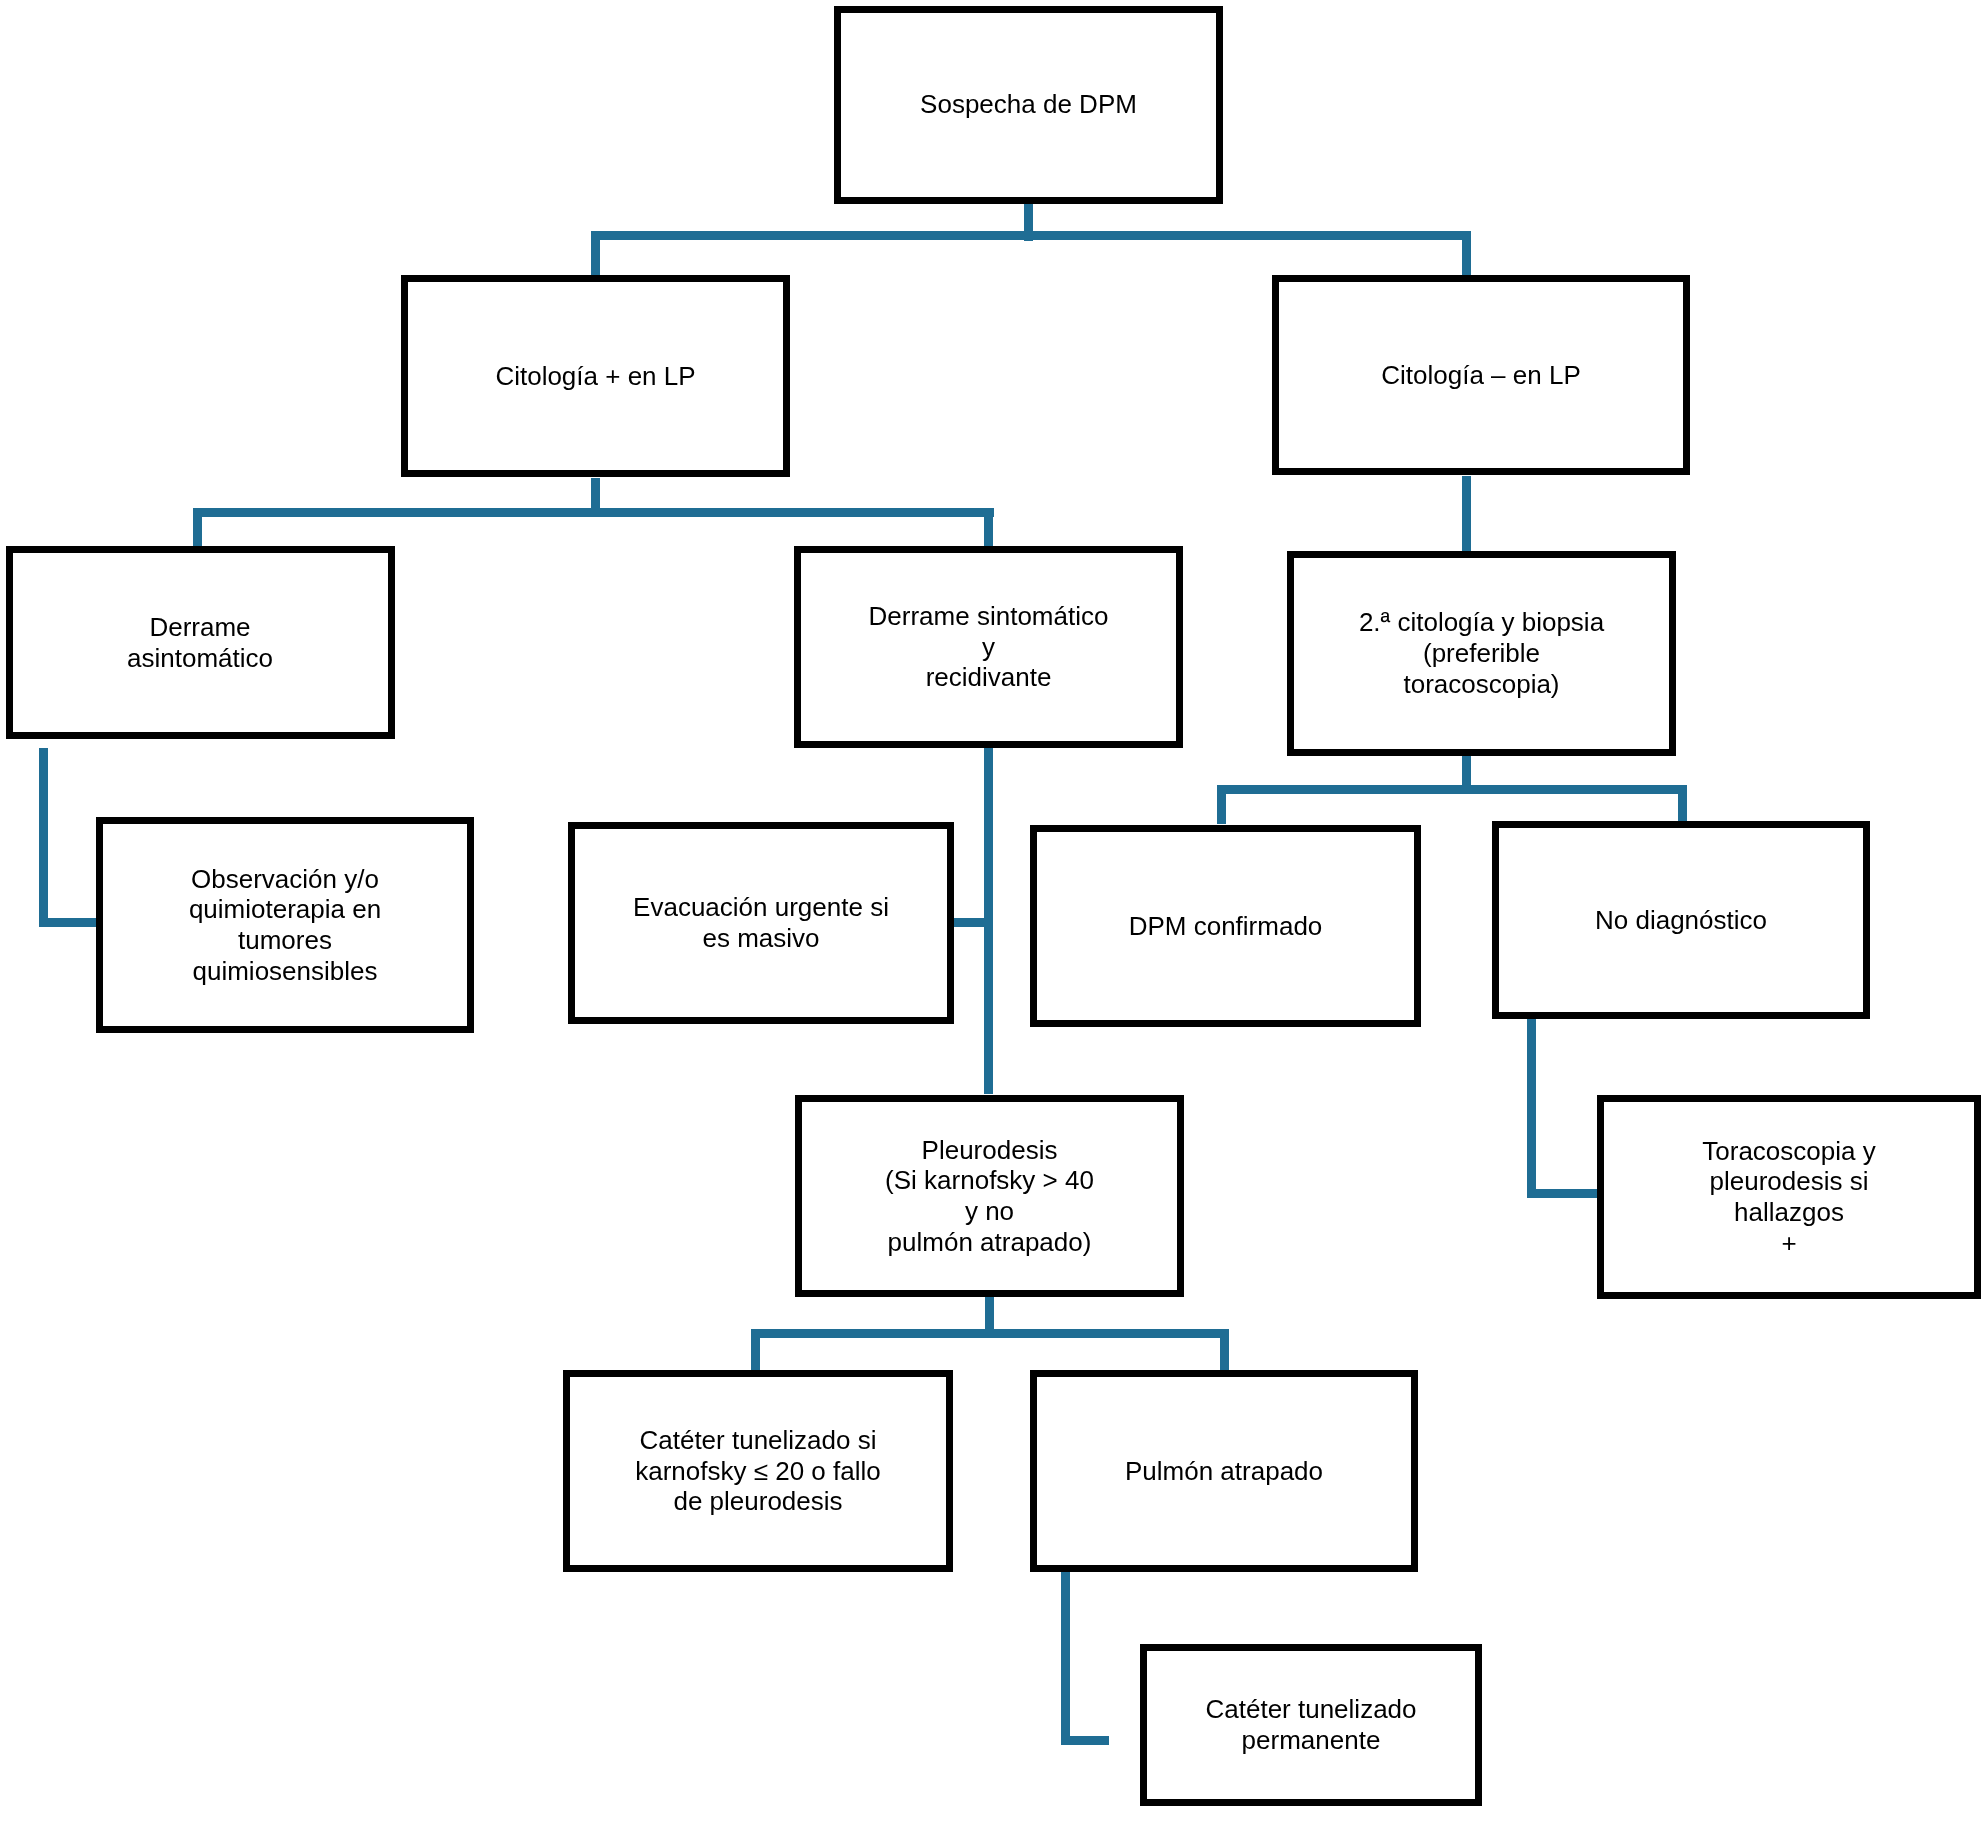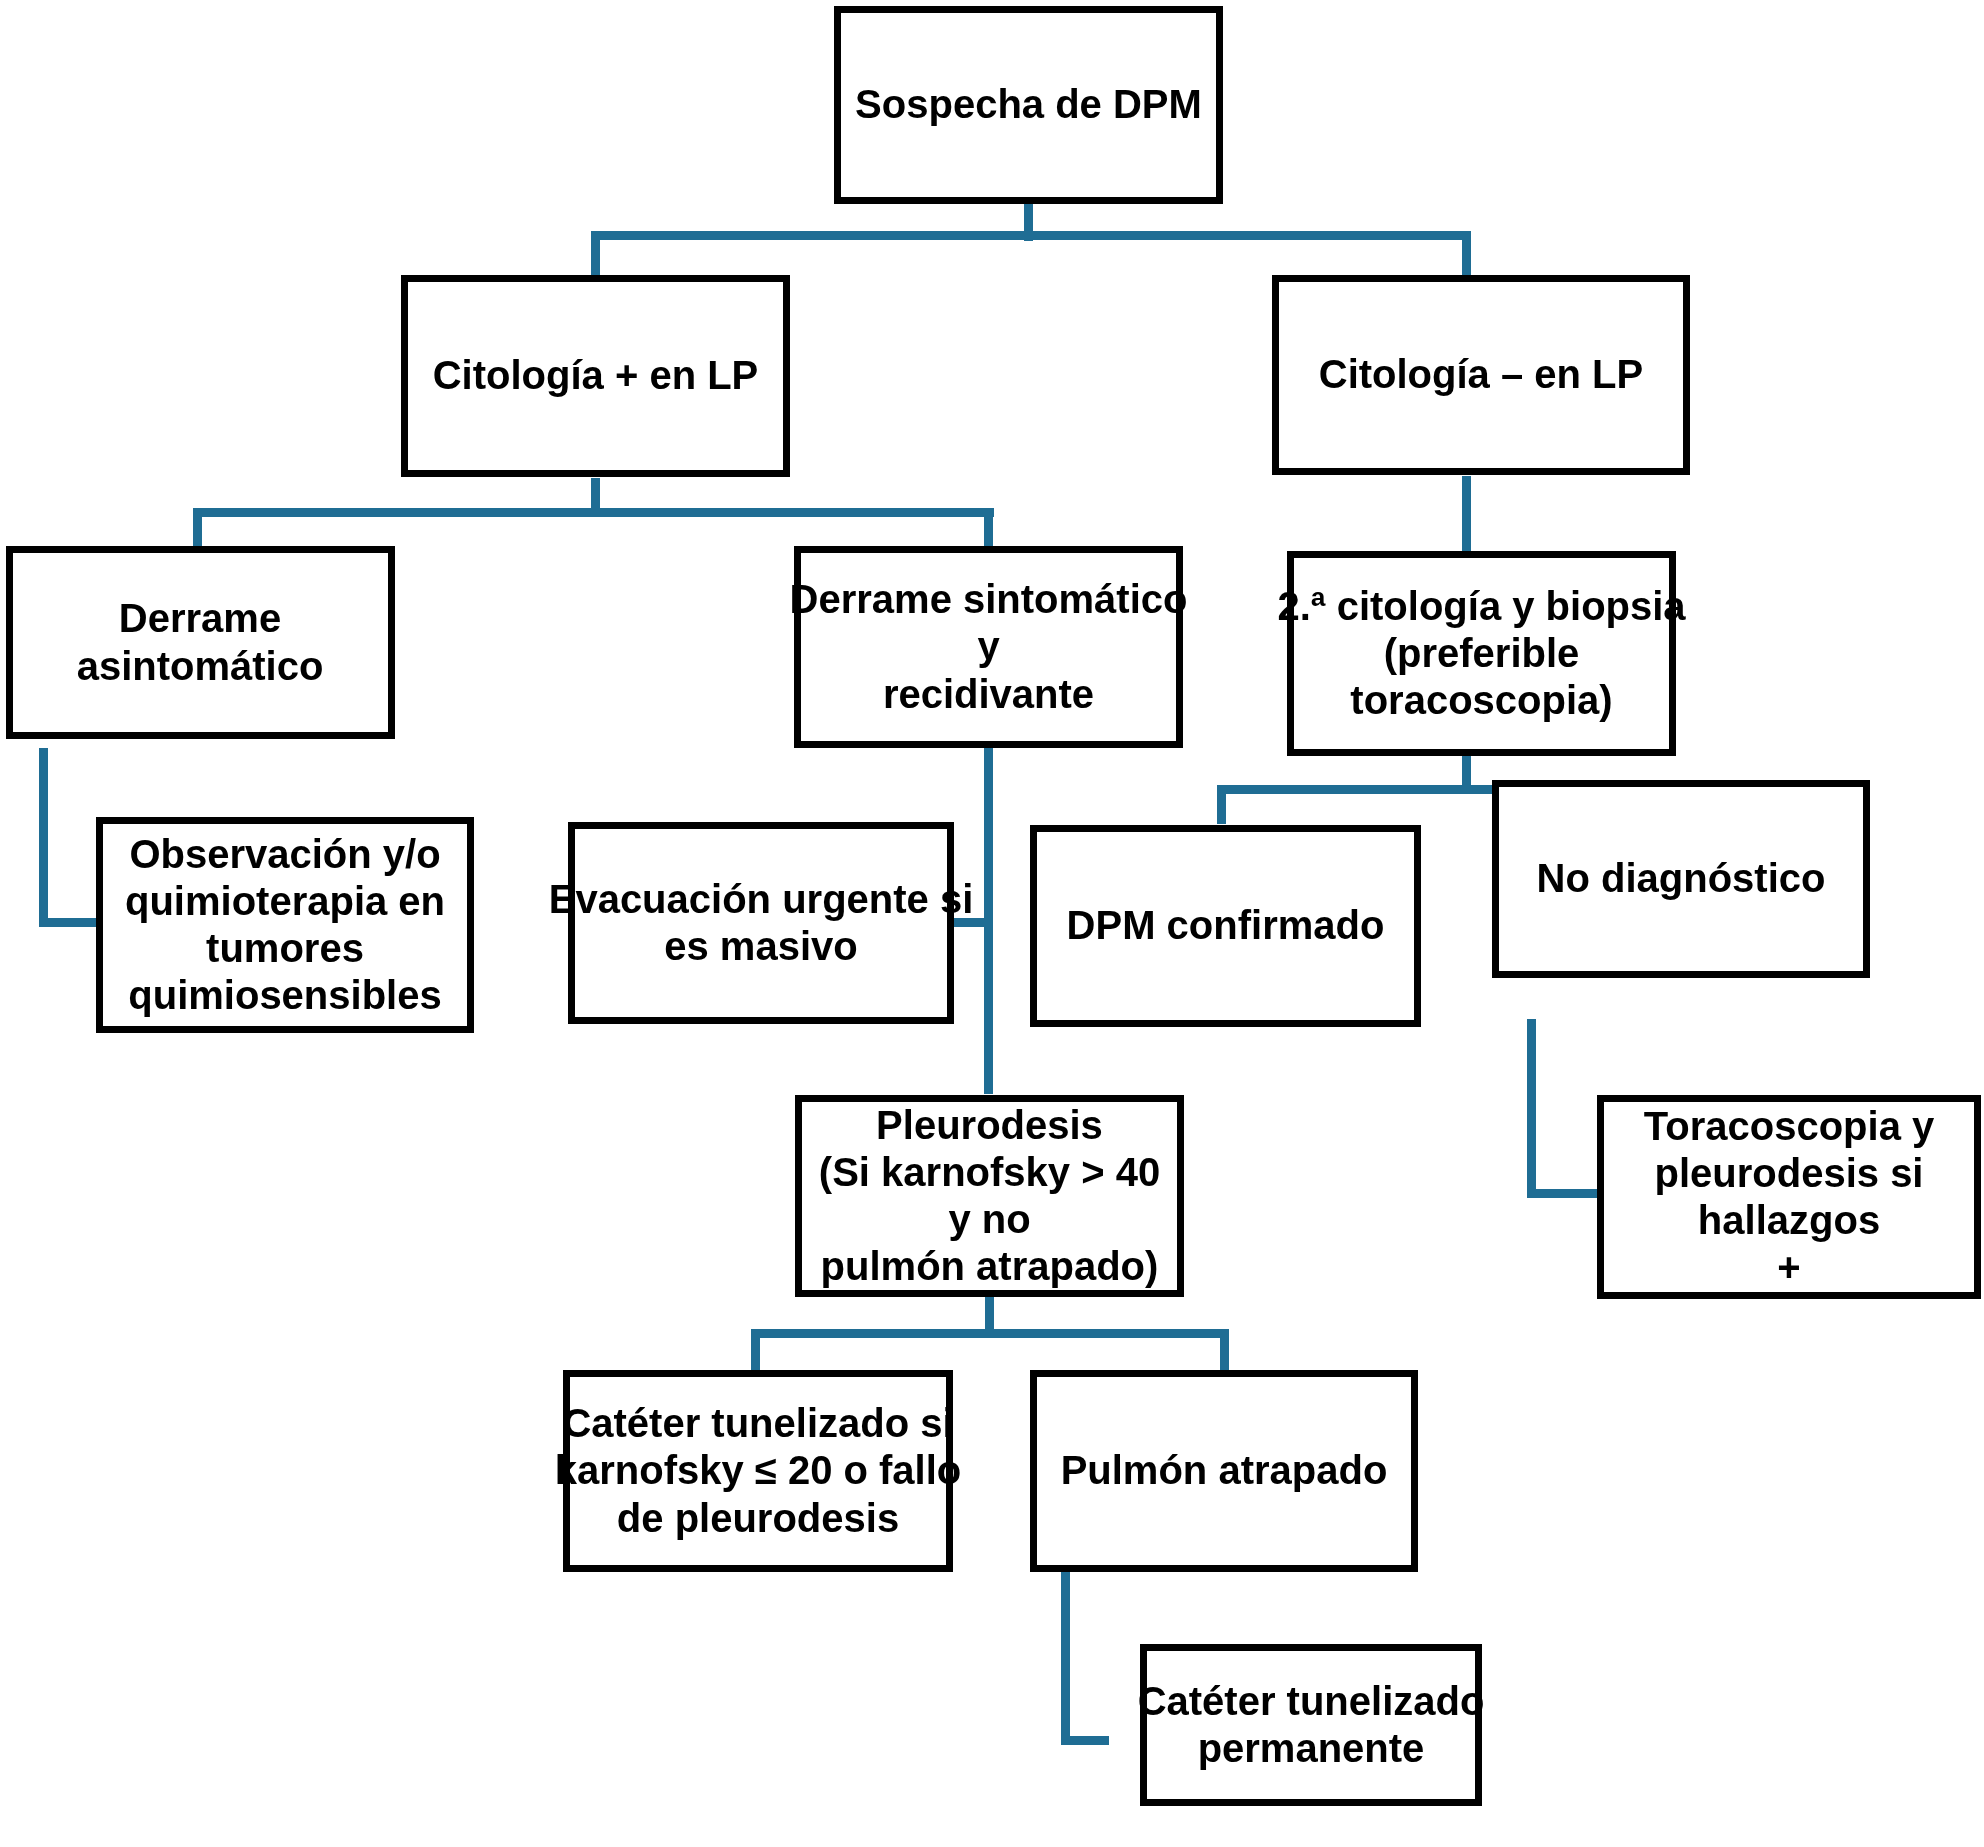--- a/index.html
+++ b/index.html
@@ -14,23 +14,22 @@
   }
   .node {
     position: absolute;
     box-sizing: border-box;
     border: 7.3px solid var(--border, #000000);
     background: var(--background, #ffffff);
     display: flex;
     align-items: center;
     justify-content: center;
     text-align: center;
-    font-size: 40px;
+    font-size: 26px;
     line-height: 1.18;
-    font-weight: bold;
   }
   .lbl { white-space: pre; display: block; }
   .h, .v { position: absolute; background: var(--connector, #1f6d94); }
   .h { height: 9.2px; }
   .v { width: 9.2px; }
 </style>
 </head>
 <body>
 
 <div class="canvas">
@@ -107,21 +106,21 @@
 
   <div class="node" style="left:568px;top:822px;width:386px;height:202px">
     <span class="lbl">Evacuación urgente si
 es masivo</span>
   </div>
 
   <div class="node" style="left:1030px;top:825px;width:391px;height:202px">
     <span class="lbl">DPM confirmado</span>
   </div>
 
-  <div class="node" style="left:1492px;top:780px;width:378px;height:198px">
+  <div class="node" style="left:1492px;top:821px;width:378px;height:198px">
     <span class="lbl">No diagnóstico</span>
   </div>
 
   <div class="node" style="left:795px;top:1095px;width:389px;height:202px">
     <span class="lbl">Pleurodesis
 (Si karnofsky &gt; 40
 y no
 pulmón atrapado)</span>
   </div>
 

